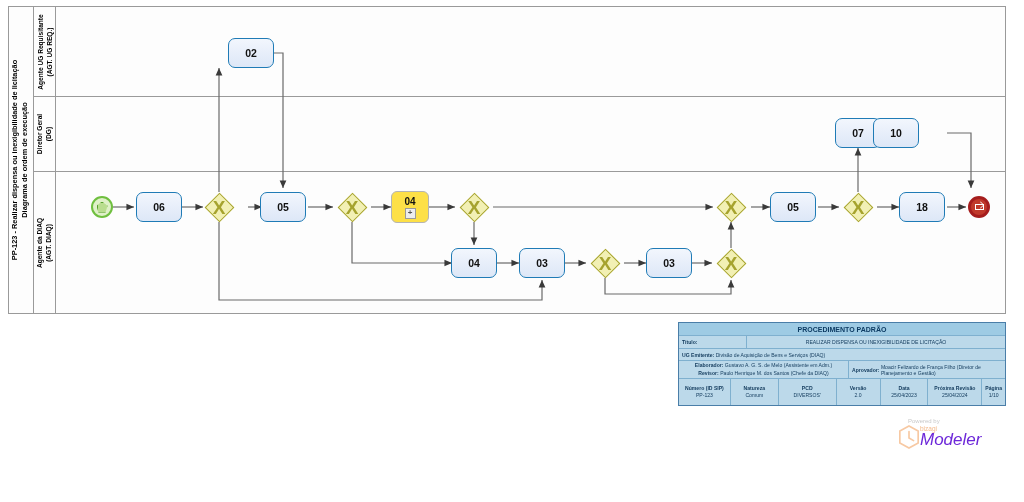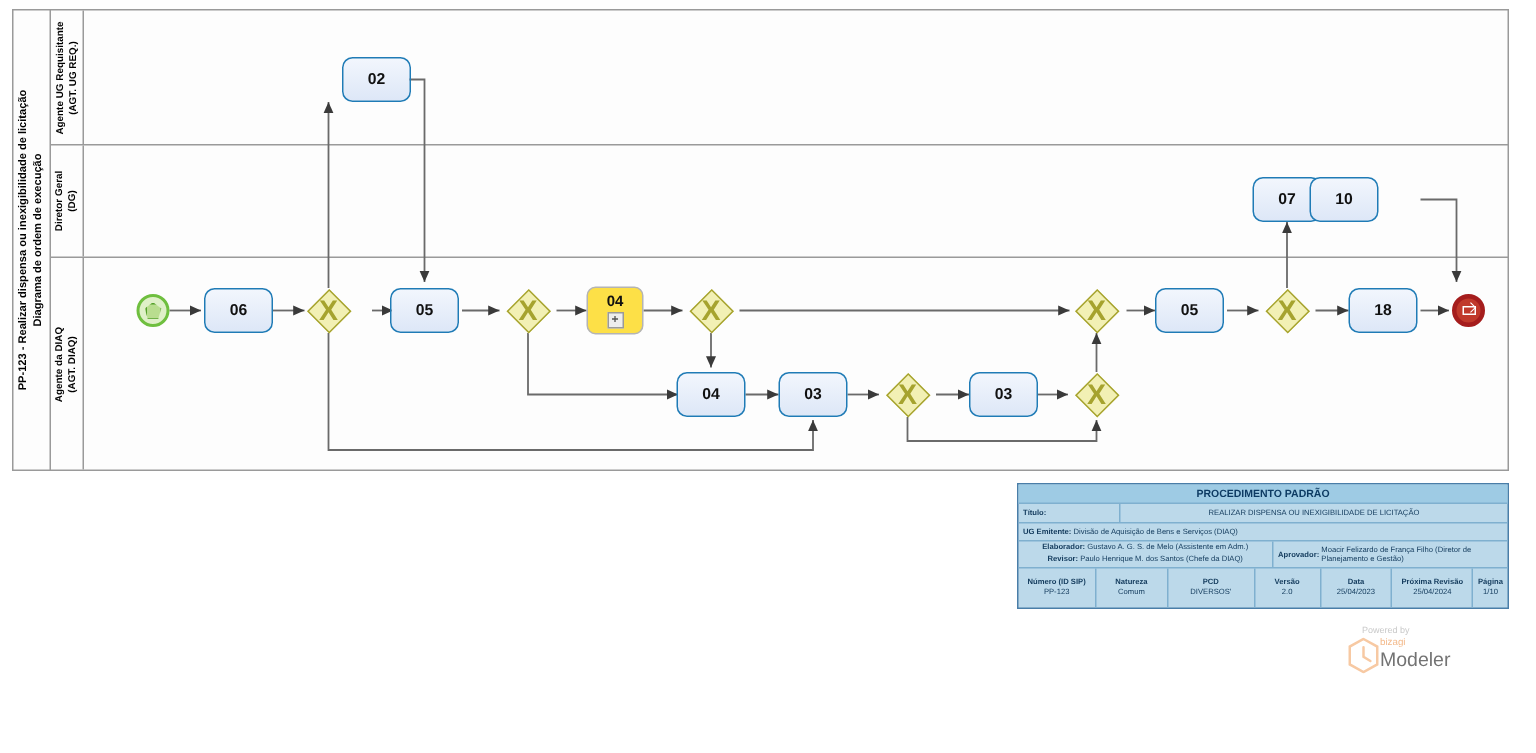--- a/index.html
+++ b/index.html
@@ -79,21 +79,21 @@
         text-align:center;line-height:7px;}
   #legend .ftcol b{font-size:5.1px;}
   #legend .two{flex-direction:column;justify-content:center;line-height:7.5px;}
 
   
   #powered{position:absolute;left:898px;top:418px;width:112px;height:40px;}
   #powered .pb{font-size:6px;color:#c9c9c9;margin-left:10px;}
   #powered .row{display:flex;align-items:center;margin-top:1px;}
   #powered .hex{width:22px;height:24px;}
   #powered .bz{font-size:6.5px;color:#f3b98a;line-height:6px;margin-bottom:-1px;}
-  #powered .md{font-size:13px;color:#737373;line-height:17px;}
+  #powered .md{font-size:17px;color:#6d28d9;line-height:17px;font-style:italic;}
 </style>
 </head>
 <body>
 
 <div id="pool"></div>
 
 <div id="pool-title">
   <span>
     <span>PP-123 - Realizar dispensa ou inexigibilidade de licitação</span><br>
     <span>Diagrama de ordem de execução</span>

